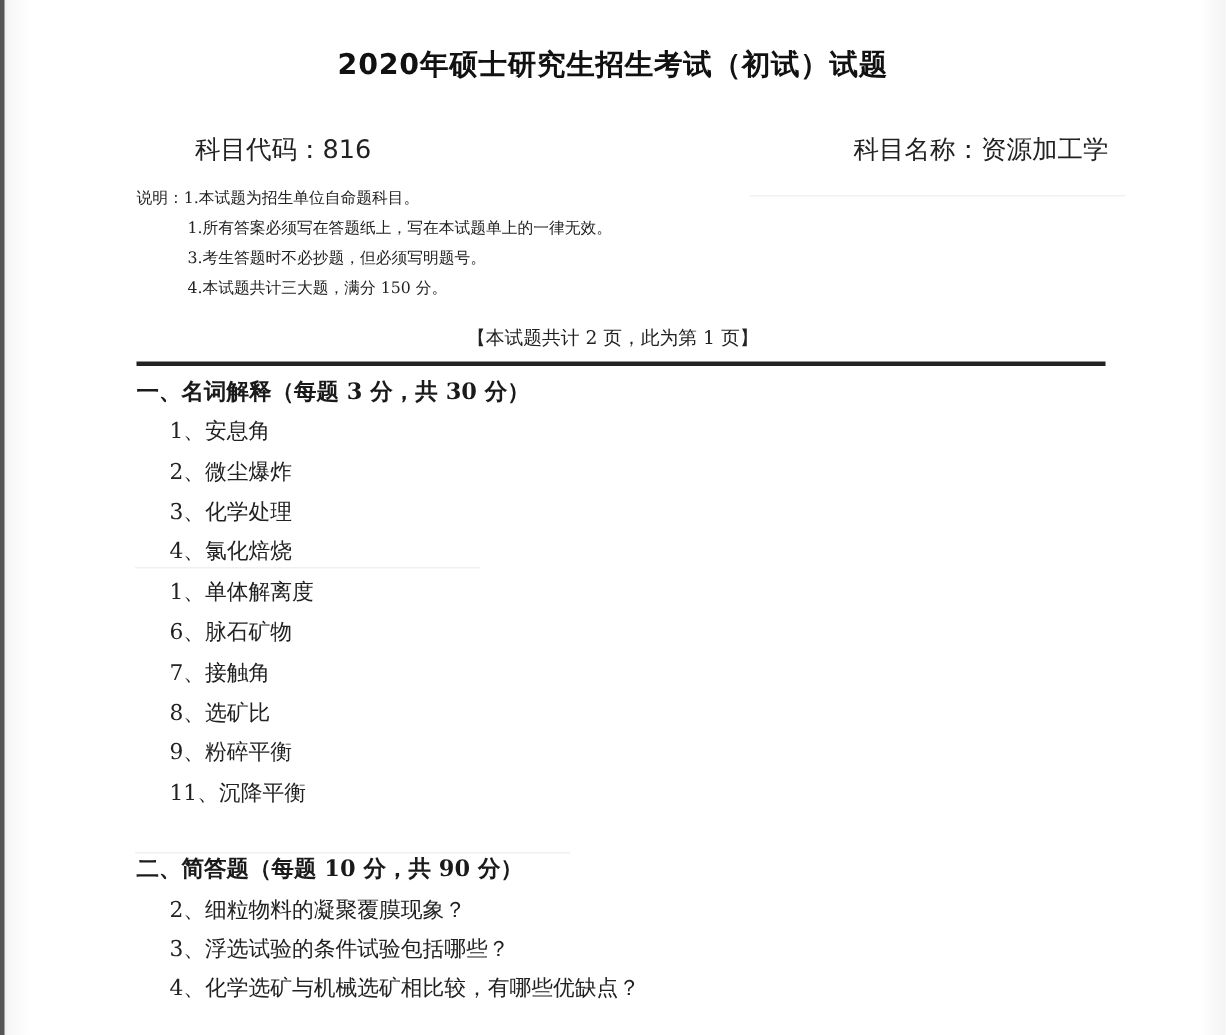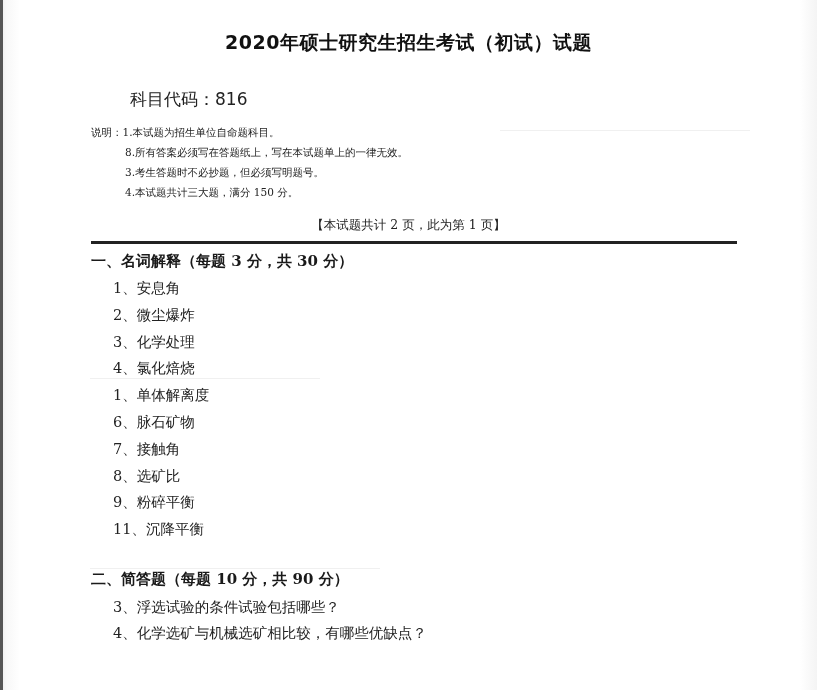--- a/index.html
+++ b/index.html
@@ -58,24 +58,25 @@
   </style>
 </head>
 <body>
 
 <div class="page">
   <div class="left-shadow"></div>
 
   <div class="title">2020年硕士研究生招生考试（初试）试题</div>
 
   <div class="code">科目代码：816</div>
+  <div class="subject">科目名称：资源加工学</div>
 
   <div class="notes">
     <div class="row">说明：1.本试题为招生单位自命题科目。</div>
-    <div class="row indent">8.所有答案必须写在答题纸上，写在本试题单上的一律无效。</div>
+    <div class="row indent">1.所有答案必须写在答题纸上，写在本试题单上的一律无效。</div>
     <div class="row indent">3.考生答题时不必抄题，但必须写明题号。</div>
     <div class="row indent">4.本试题共计三大题，满分 150 分。</div>
   </div>
 
   <div class="pageinfo">【本试题共计 2 页，此为第 1 页】</div>
   <div class="rule"></div>
 
   <div class="section-title" style="top:252px;">一、名词解释（每题 3 分，共 30 分）</div>
   <div class="list" style="top:275px;">
     <div class="item">1、安息角</div>
@@ -85,20 +86,21 @@
     <div class="item">1、单体解离度</div>
     <div class="item">6、脉石矿物</div>
     <div class="item">7、接触角</div>
     <div class="item">8、选矿比</div>
     <div class="item">9、粉碎平衡</div>
     <div class="item">11、沉降平衡</div>
   </div>
 
   <div class="section-title" style="top:570px;">二、简答题（每题 10 分，共 90 分）</div>
   <div class="list list2" style="top:594px;">
+    <div class="item">2、细粒物料的凝聚覆膜现象？</div>
     <div class="item">3、浮选试验的条件试验包括哪些？</div>
     <div class="item">4、化学选矿与机械选矿相比较，有哪些优缺点？</div>
   </div>
 
   <div class="scan-line" style="left:500px; top:130px; width:250px;"></div>
   <div class="scan-line" style="left:90px; top:378px; width:230px;"></div>
   <div class="scan-line" style="left:90px; top:568px; width:290px;"></div>
 </div>
 
 </body></html>

